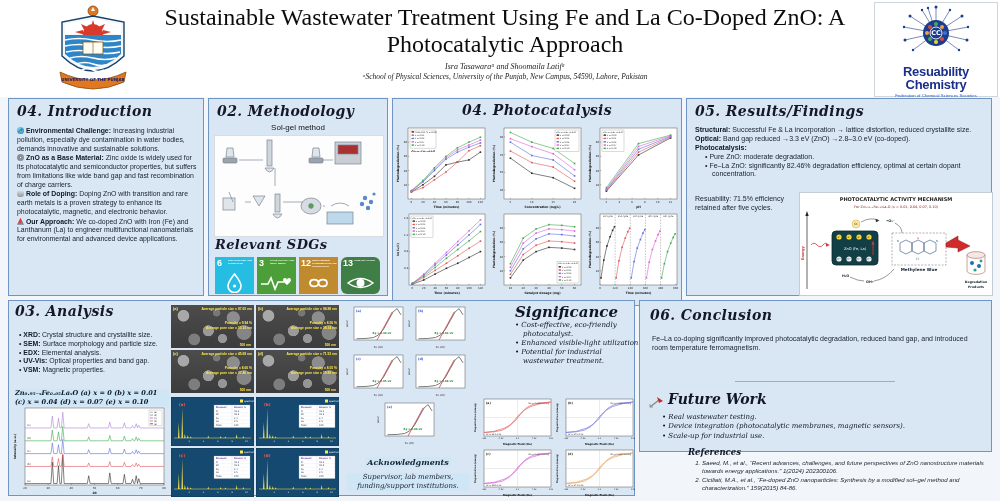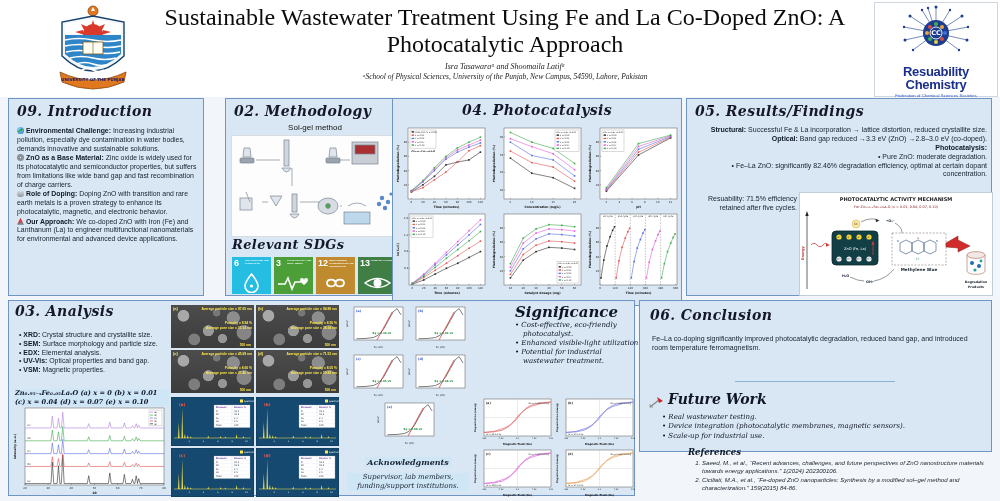--- a/index.html
+++ b/index.html
@@ -181,38 +181,38 @@
         <circle cx="60" cy="30" r="6" fill="#1b3c8f" stroke="#fff" stroke-width="0.9"></circle>
         <text x="60" y="32.4" font-size="6.5" font-weight="bold" fill="#ffffff" text-anchor="middle">CC</text>
       </svg>
       <div class="ccn">Resuability</div>
       <div class="ccn">Chemistry</div>
       <div class="ccsub">Federation of Chemical Sciences Societies</div>
     </div>
   </div>
 
   <section class="sec" style="left:8px;top:98px;width:196px;height:198px;">
-    <div class="h" style="left:8px;top:4px;">09. Introduction</div>
+    <div class="h" style="left:8px;top:4px;">04. Introduction</div>
     <div class="pitems body7">
       <div class="pit">
         <span class="ic ic-globe"></span><b>Environmental Challenge:</b><span> Increasing industrial pollution, especially dye contamination in water bodies, demands innovative and sustainable solutions.</span>
       </div>
       <div class="pit">
         <span class="ic ic-gear"></span><b>ZnO as a Base Material:</b><span> Zinc oxide is widely used for its photocatalytic and semiconductor properties, but suffers from limitations like wide band gap and fast recombination of charge carriers.</span>
       </div>
       <div class="pit">
         <span class="ic ic-mortar"></span><b>Role of Doping:</b><span> Doping ZnO with transition and rare earth metals is a proven strategy to enhance its photocatalytic, magnetic, and electronic behavior.</span>
       </div>
       <div class="pit">
         <span class="ic ic-rocket"></span><b>Our Approach:</b><span> We co-doped ZnO with Iron (Fe) and Lanthanum (La) to engineer multifunctional nanomaterials for environmental and advanced device applications.</span>
       </div>
     </div>
   </section>
 
-  <section class="sec" style="left:208px;top:98px;width:180px;height:198px;margin-left:17px;">
+  <section class="sec" style="left:208px;top:98px;width:180px;height:198px;">
     <div class="h" style="left:8px;top:4px;">02. Methodology</div>
     <div class="solgel">Sol-gel method</div>
     <svg class="diagram" width="168" height="100" viewBox="0 0 168 100">
       <g stroke="#7a8594" stroke-width="0.7" fill="#dfe5ea">
         <rect x="8" y="22" width="14" height="5" rx="1" fill="#9aa4af"></rect>
         <path d="M12,12 L18,12 L19,21 L11,21 Z"></path>
         <rect x="52" y="4" width="5" height="26" fill="#cfd7dd"></rect>
         <path d="M50,32 Q54.5,40 59,32 Z"></path>
         <rect x="94" y="22" width="14" height="5" rx="1" fill="#9aa4af"></rect>
         <path d="M98,12 L104,12 L105,21 L97,21 Z"></path>
@@ -262,21 +262,21 @@
           <path d="M30,7 a2,2 0 0 1 4,0 q0,2 -4,5 q-4,-3 -4,-5 a2,2 0 0 1 4,0" fill="#fff"></path>
         </svg>
       </div>
       <div class="sdg" style="background: rgb(191, 139, 46);">
         <span class="sdgnum">12</span>
         <span class="sdglab">Responsible Consumption and Production</span>
         <svg class="sdgglyph" viewBox="0 0 39 20">
           <path d="M11,10 C11,5.5 19,5.5 19.5,10 C20,14.5 28,14.5 28,10 C28,5.5 20,5.5 19.5,10 C19,14.5 11,14.5 11,10 Z" fill="none" stroke="#fff" stroke-width="1.8"></path>
         </svg>
       </div>
-      <div class="sdg" style="background: rgb(63, 126, 68);">
+      <div class="sdg" style="background: rgb(63, 126, 68); border-radius: 6px;">
         <span class="sdgnum">13</span>
         <span class="sdglab">Climate Action</span>
         <svg class="sdgglyph" viewBox="0 0 39 20">
           <path d="M7,10 Q19.5,1 32,10 Q19.5,19 7,10 Z" fill="none" stroke="#fff" stroke-width="1.5"></path>
           <circle cx="19.5" cy="10" r="4" fill="#fff"></circle>
         </svg>
       </div>
     </div>
   </section>
 
@@ -716,21 +716,21 @@
         <rect x="72.8" y="66.10000000000001" width="1.6" height="1.6" fill="#3faa4e"></rect>
         <rect x="75.57704918032788" y="51.900000000000006" width="1.6" height="1.6" fill="#3faa4e"></rect>
         <rect x="78.7327868852459" y="39.830000000000005" width="1.6" height="1.6" fill="#3faa4e"></rect>
         <rect x="81.88852459016394" y="31.31" width="1.6" height="1.6" fill="#3faa4e"></rect>
         <rect x="84.41311475409836" y="25.63" width="1.6" height="1.6" fill="#3faa4e"></rect>
         <rect x="86.30655737704919" y="22.080000000000002" width="1.6" height="1.6" fill="#3faa4e"></rect>
         <text x="80.35327868852458" y="6.2" font-size="2.2" fill="#222" text-anchor="middle">5th cycle</text>
       </svg>
   </section>
 
-  <section class="sec" style="left:686px;top:98px;width:306px;height:198px;text-align:right;">
+  <section class="sec" style="left:686px;top:98px;width:306px;height:198px;">
     <div class="h" style="left:8px;top:4px;">05. Results/Findings</div>
     <div class="restext body7" style="font-size:7px">
       <div><b>Structural:</b><span> Successful Fe &amp; La incorporation → lattice distortion, reduced crystallite size.</span></div>
       <div><b>Optical:</b><span> Band gap reduced →3.3 eV (ZnO) →2.8–3.0 eV (co-doped).</span></div>
       <div><b>Photocatalysis:</b></div>
       <div style="padding-left:8px">
           <div class="rb">Pure ZnO: moderate degradation.</div>
           <div class="rb">Fe–La ZnO: significantly 82.46% degradation efficiency, optimal at certain dopant concentration.</div>
         </div>
     </div>

